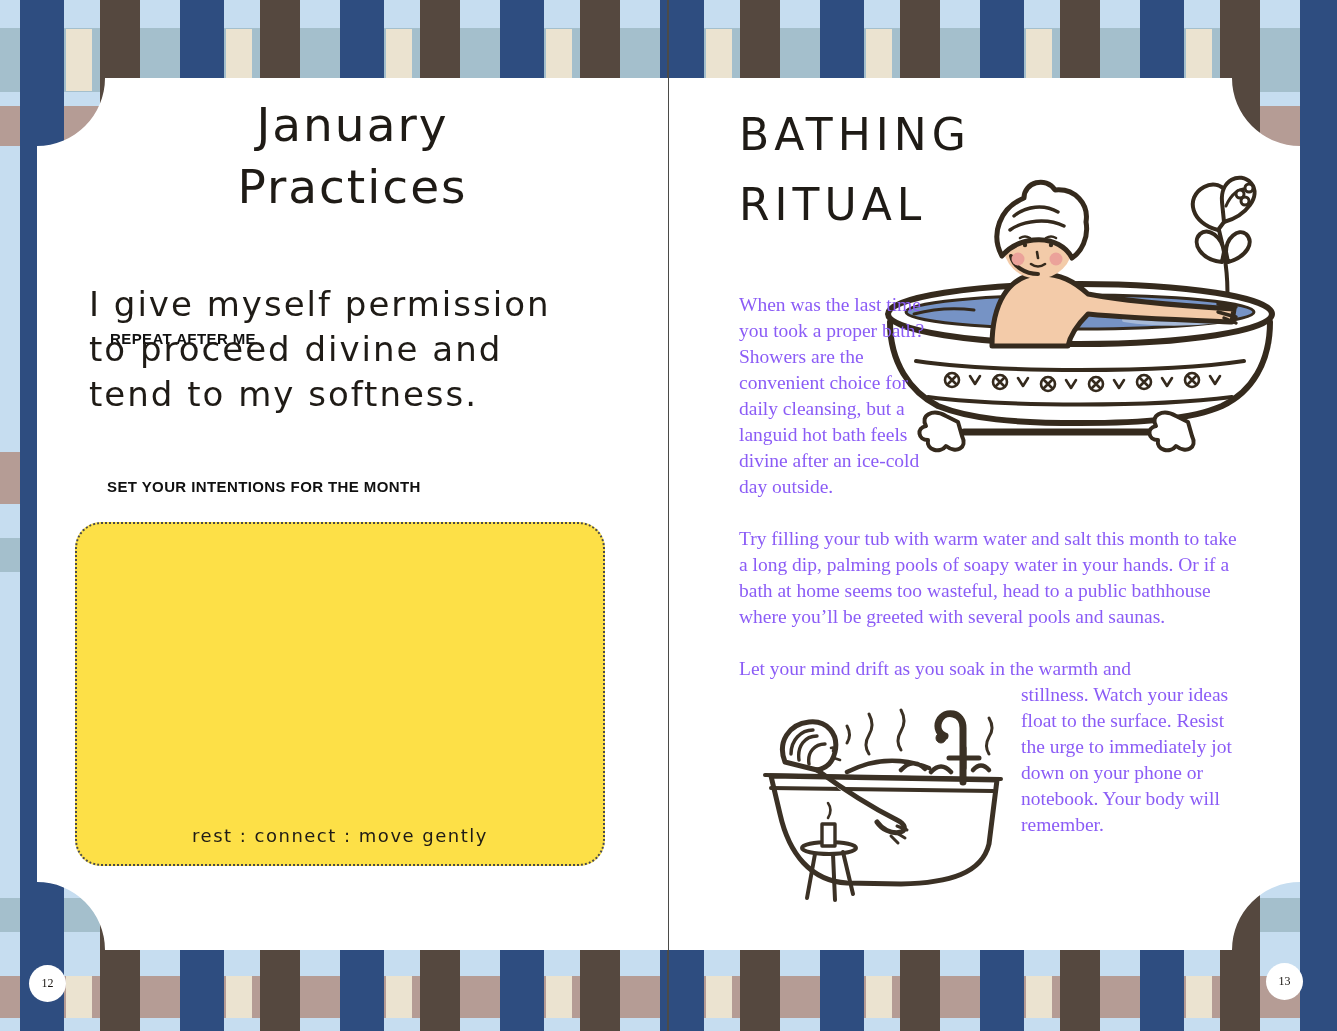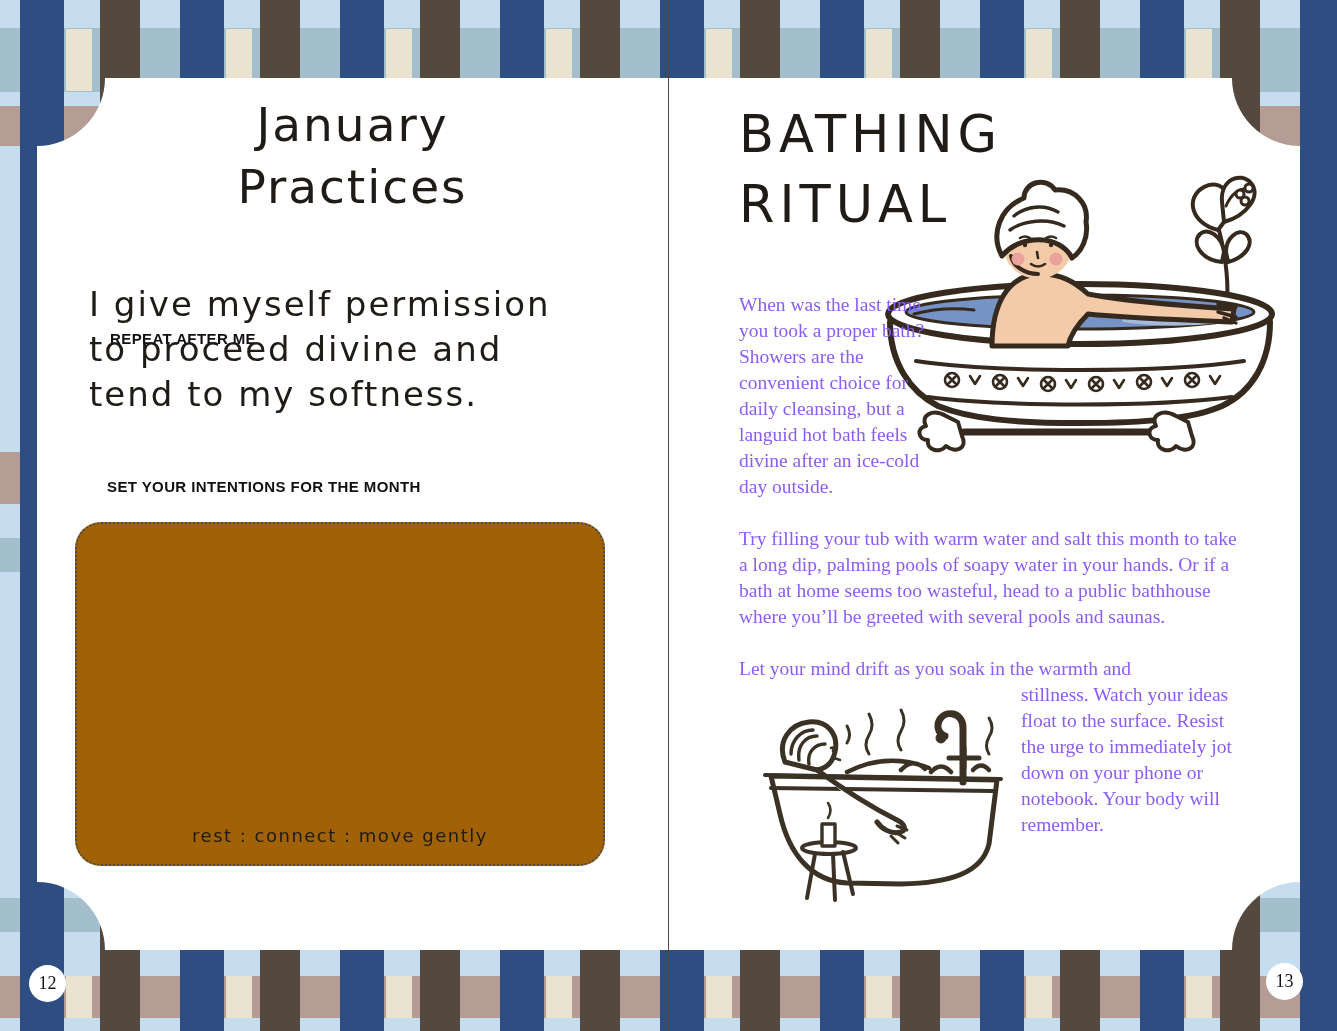--- a/index.html
+++ b/index.html
@@ -44,41 +44,41 @@
 
   
   .hand{font-family:"DejaVu Sans",cursive;color:#1f1b16;}
   .title-left{position:absolute;left:0;top:16px;width:100%;text-align:center;
     font-size:47px;line-height:62px;letter-spacing:2px;font-weight:500;}
   .small-caps-heading{position:absolute;font-family:"Liberation Sans",sans-serif;
     font-weight:bold;font-size:15px;letter-spacing:.4px;color:#101010;margin-left:32px;}
   .affirmation{position:absolute;left:52px;top:204px;font-size:34px;line-height:45px;letter-spacing:2px;}
 
   .intentions-box{position:absolute;left:38px;top:444px;width:526px;height:340px;
-    border:2px dotted #4a4a4a;border-radius:26px;background:#a16207;}
+    border:2px dotted #4a4a4a;border-radius:26px;background:#fde047;}
   .intentions-caption{position:absolute;left:0;bottom:18px;width:100%;text-align:center;
     font-size:18px;letter-spacing:1.5px;}
 
-  .title-right{position:absolute;left:70px;top:22px;font-size:51px;line-height:70px;
+  .title-right{position:absolute;left:70px;top:22px;font-size:44px;line-height:70px;
     letter-spacing:5px;font-weight:500;}
 
   .textcol{position:absolute;left:70px;top:214px;width:506px;z-index:2;
     font-size:19.5px;line-height:26px;color:#8b5cf6;}
   .textcol p{margin:0;}
   .para+.para{margin-top:26px;}
   .para-cont{margin-top:0 !important;}
   .wrap-right{float:right;width:312px;height:182px;}
   .wrap-left{float:left;width:282px;height:165px;}
 
   .illu1{position:absolute;left:205px;top:86px;width:418px;height:298px;z-index:1;}
   .illu2{position:absolute;left:82px;top:618px;width:262px;height:212px;z-index:1;}
 
   .pagenum{position:absolute;width:37px;height:37px;border-radius:50%;background:#ffffff;
     display:flex;align-items:center;justify-content:center;
-    font-family:"Liberation Serif",serif;font-size:18px;color:#17130f;z-index:3;}
+    font-family:"Liberation Serif",serif;font-size:12px;color:#17130f;z-index:3;}
   .pagenum-left{left:29px;top:965px;}
   .pagenum-right{left:1266px;top:963px;}
 </style>
 </head>
 <body>
 
 <div class="spread">
 
   <div class="seam"></div>
 

